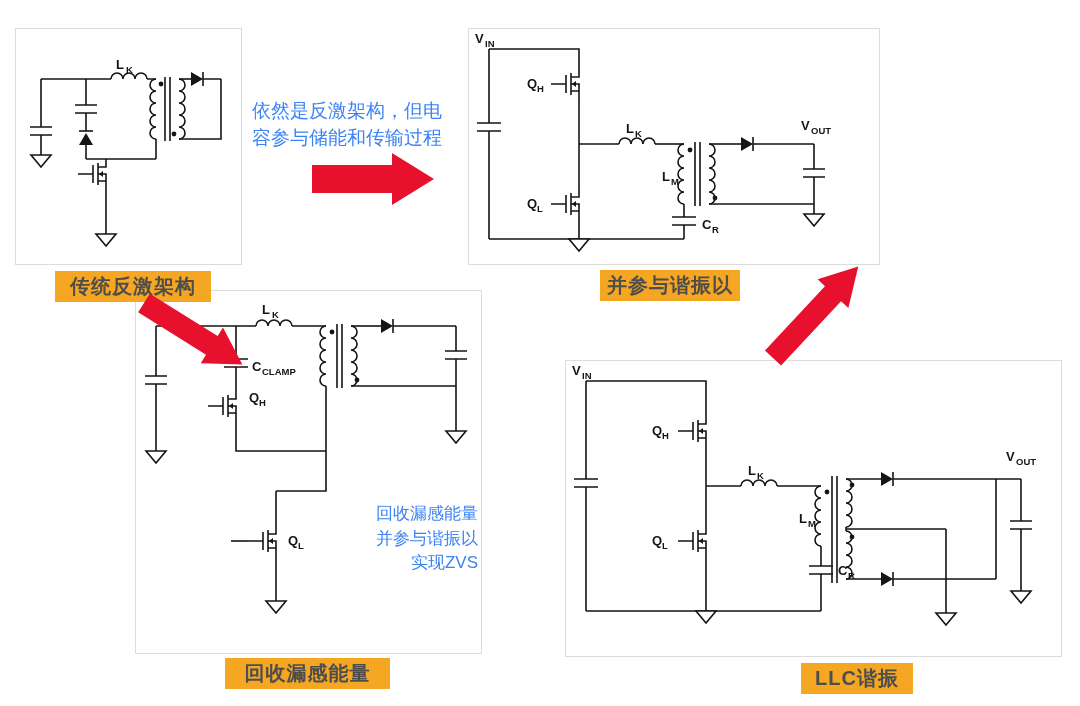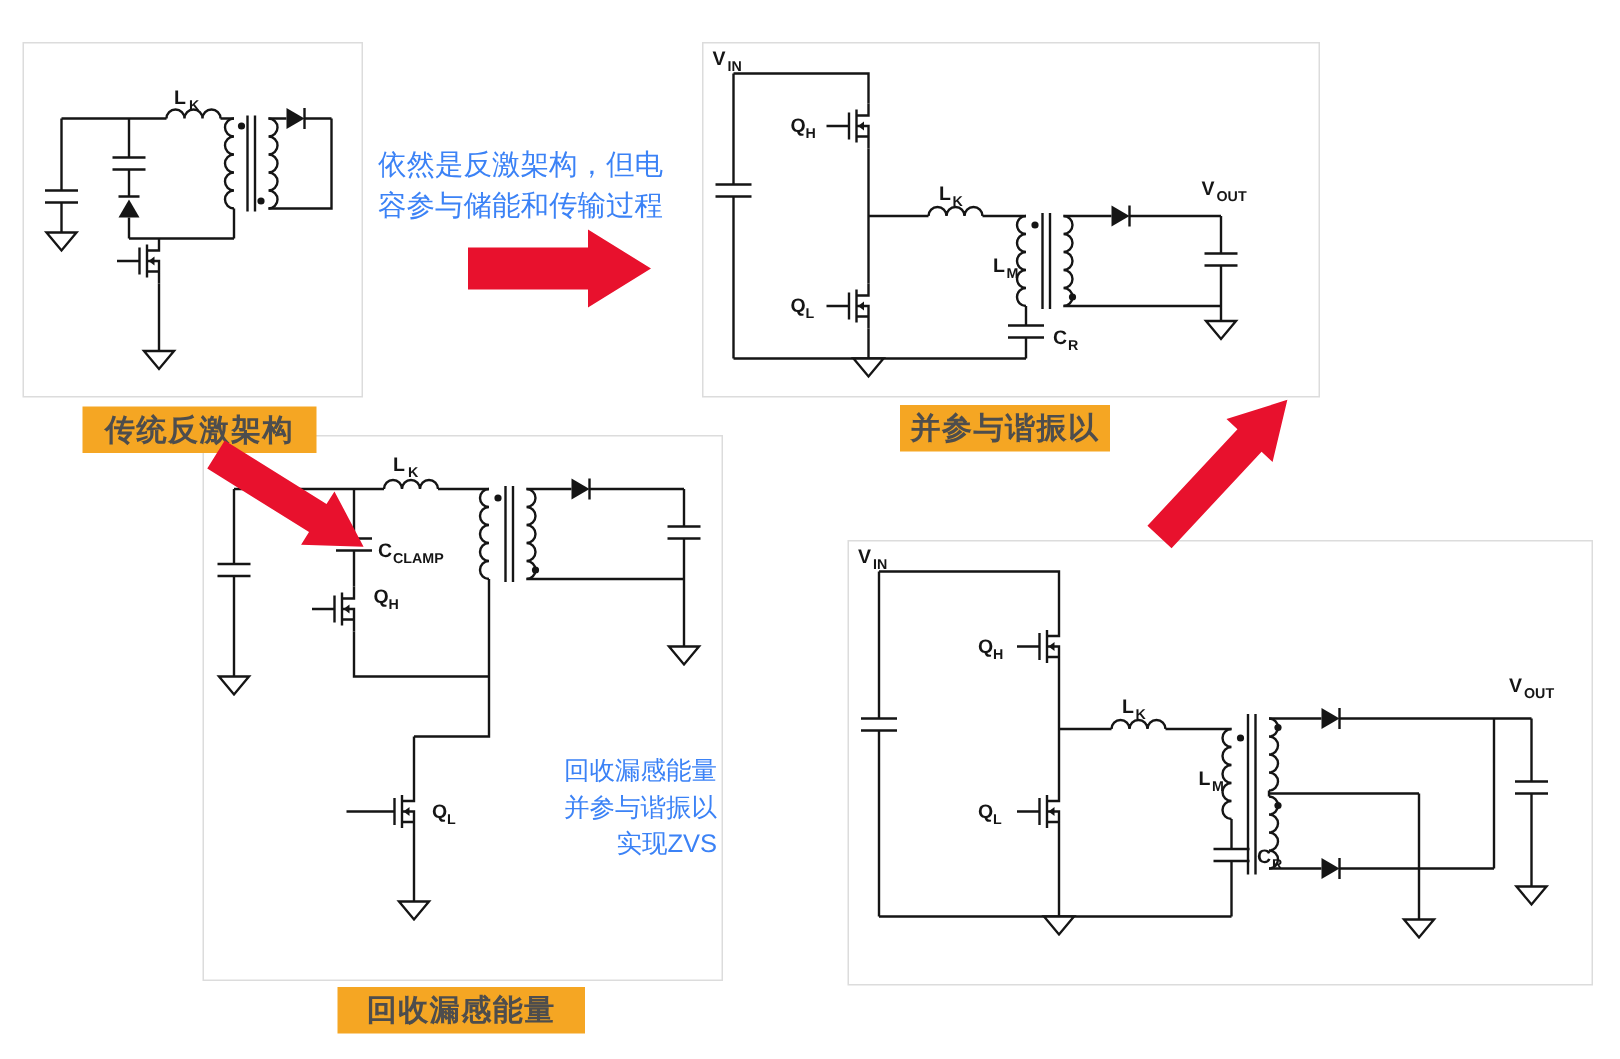--- a/index.html
+++ b/index.html
@@ -216,20 +216,21 @@
       <text class="lbl" x="272" y="214">C</text>
       <text class="sub" x="282" y="218">R</text>
       <text class="lbl" x="440" y="100">V</text>
       <text class="sub" x="450" y="104">OUT</text>
     </svg>
   </div>
 
   <div class="caption" style="left:55px;top:271px;width:156px;height:31px">传统反激架构</div>
   <div class="caption" style="left:600px;top:270px;width:140px;height:31px">并参与谐振以</div>
   <div class="caption" style="left:225px;top:658px;width:165px;height:31px">回收漏感能量</div>
+  <div class="caption" style="left:801px;top:663px;width:112px;height:31px">LLC谐振</div>
 
   <div class="note" style="left:252px;top:98px;width:196px">依然是反激架构，但电容参与储能和传输过程</div>
   <div class="note note-pre" style="left:338px;top:502px;width:140px">回收漏感能量
 并参与谐振以
 实现ZVS</div>
 
   <svg class="arrow" style="left:312px;top:148px" width="125" height="62">
     <polygon points="0,17 80,17 80,5 122,31 80,57 80,45 0,45"></polygon>
   </svg>
   <svg class="arrow" style="left:138px;top:293px" width="120" height="90">

